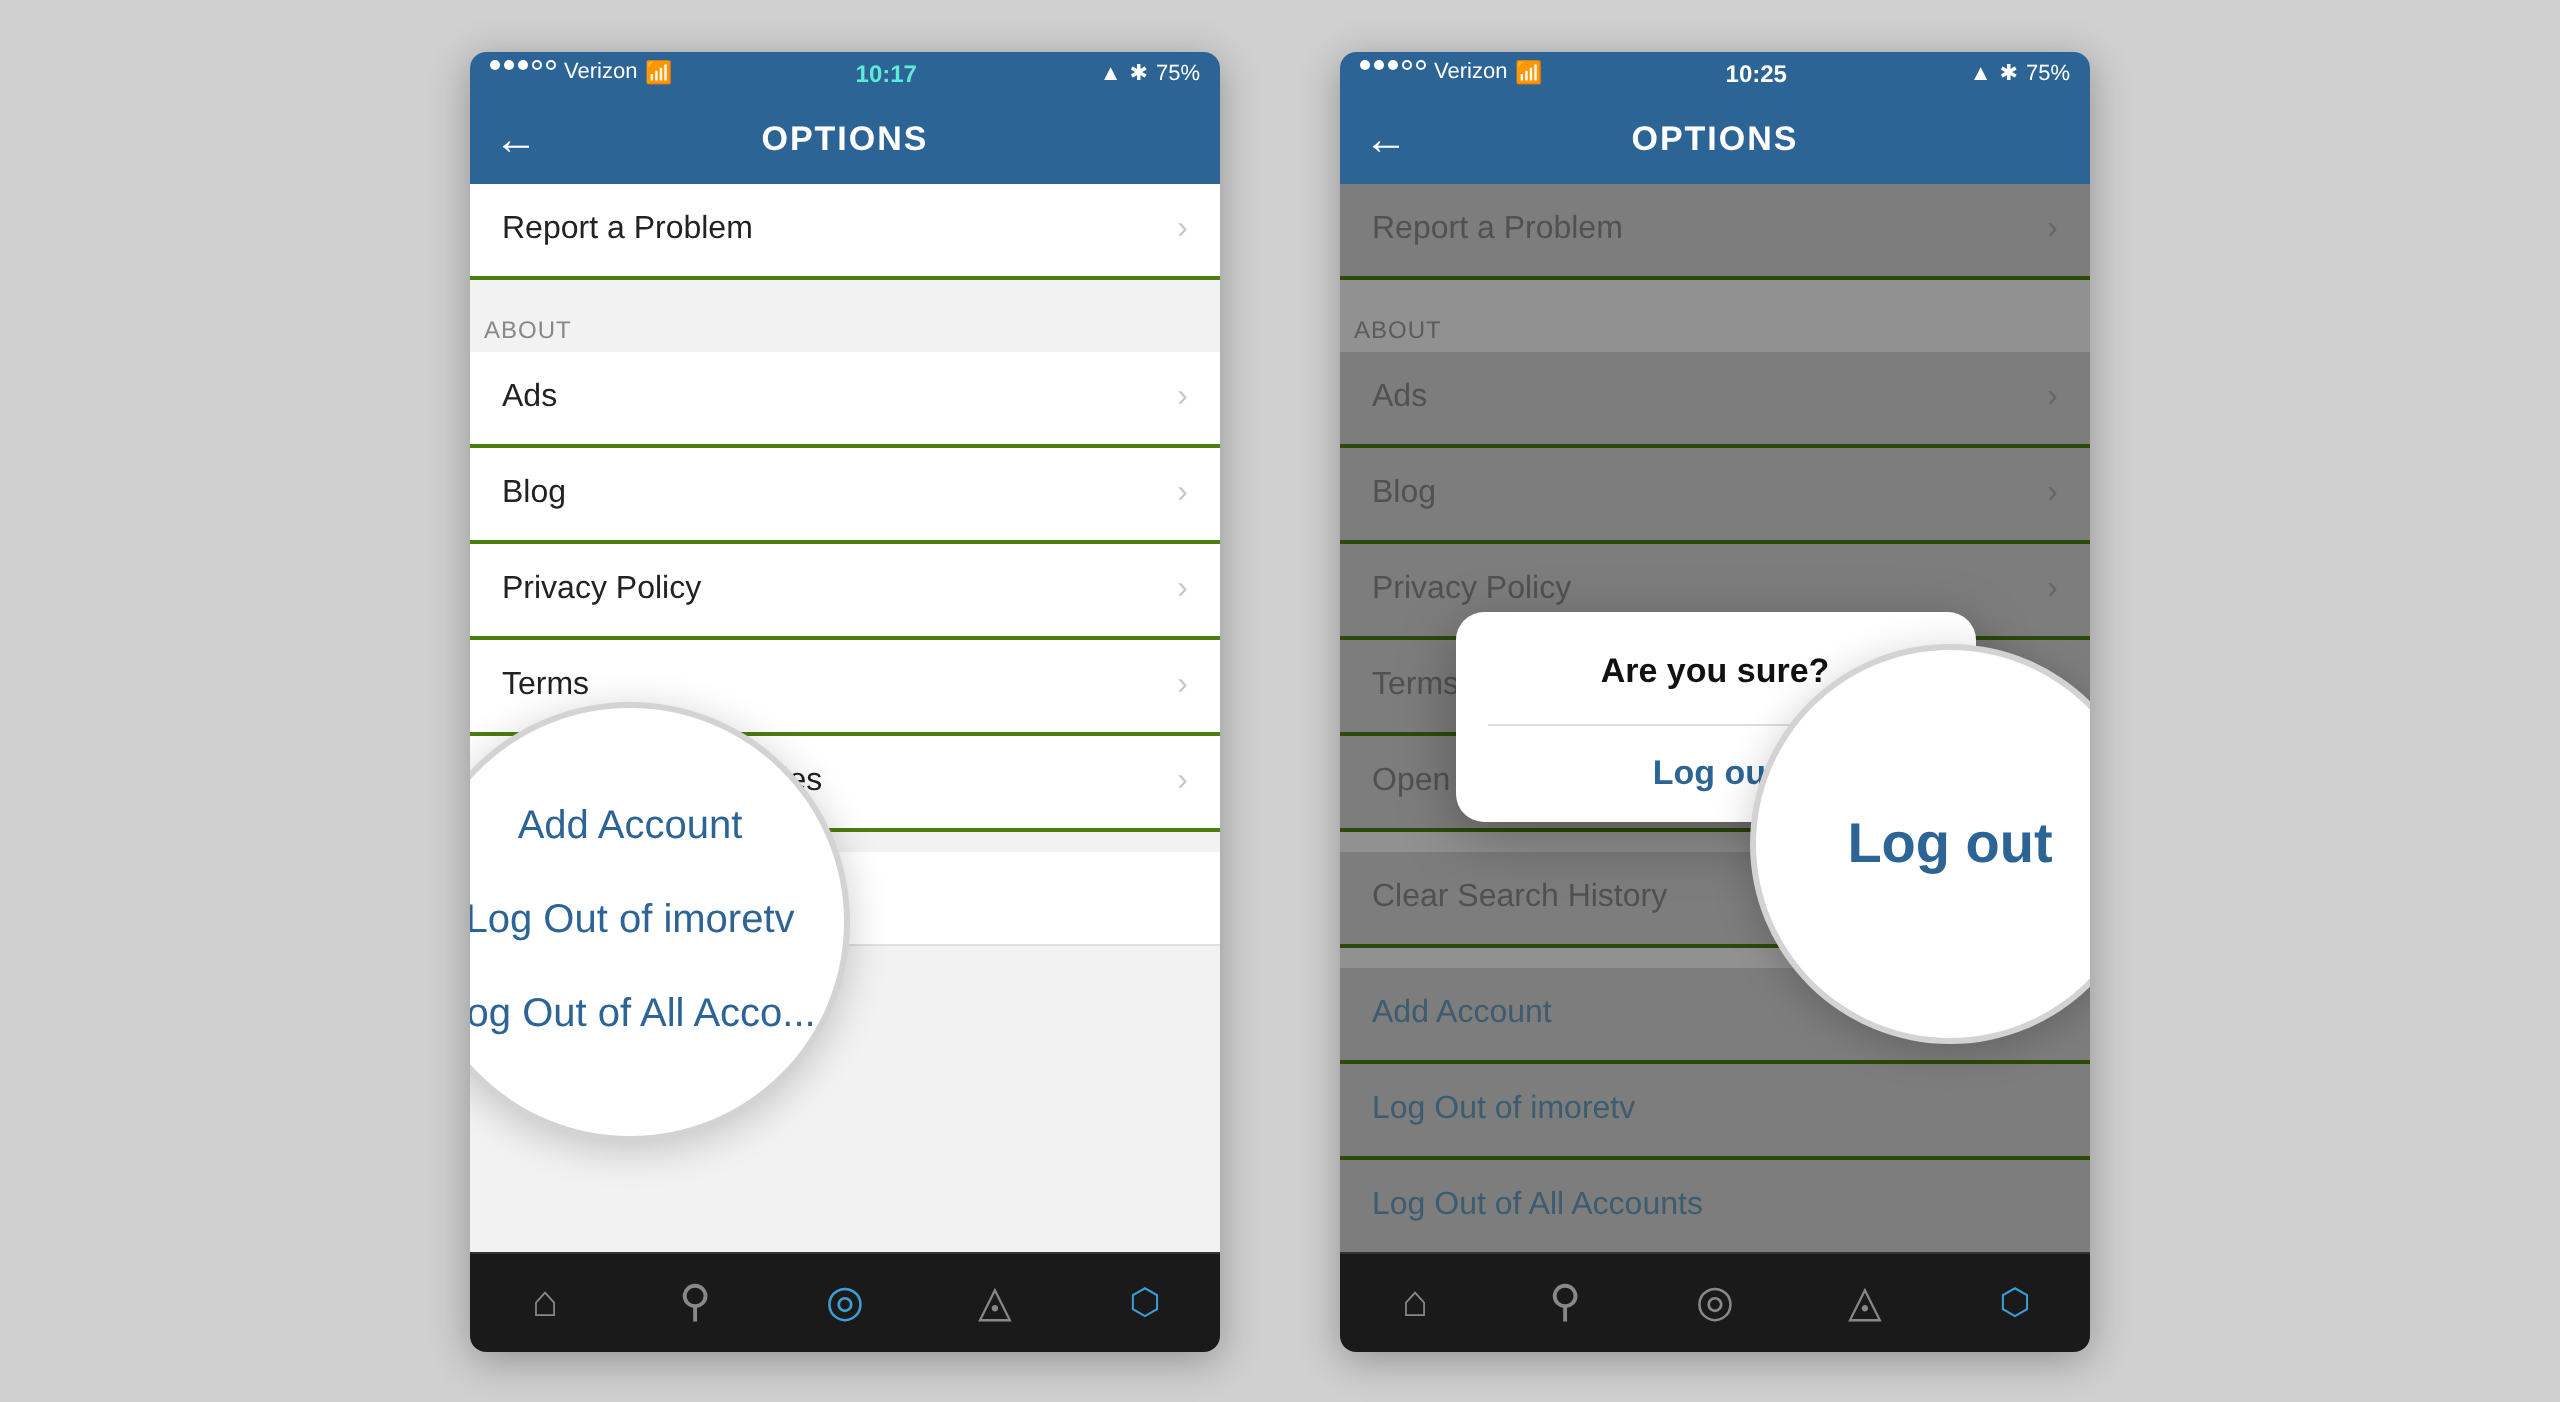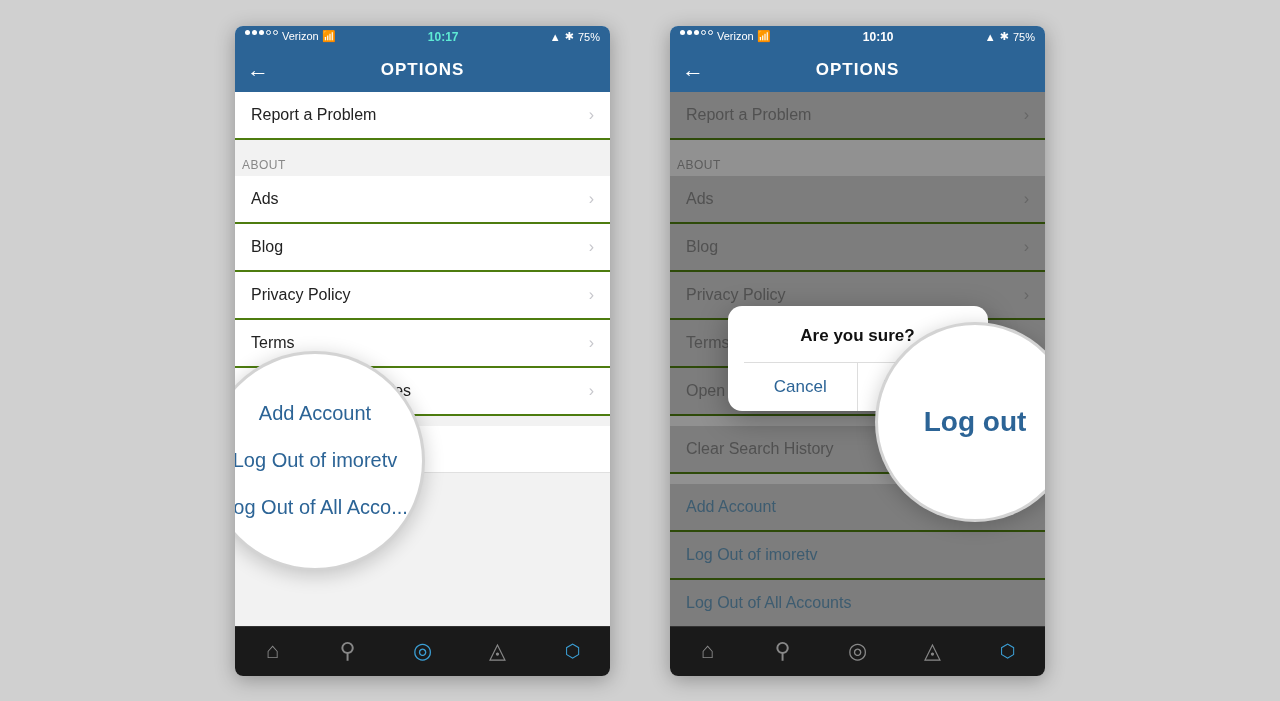--- a/index.html
+++ b/index.html
@@ -343,21 +343,21 @@
       <div class="status-dots">
         <div class="dot"></div>
         <div class="dot"></div>
         <div class="dot"></div>
         <div class="dot empty"></div>
         <div class="dot empty"></div>
       </div>
       <span>Verizon</span>
       <span>📶</span>
     </div>
-    <span style="font-size:12px;color:white;font-weight:600;">10:10</span>
+    <span style="font-size:12px;color:white;font-weight:600;">10:25</span>
     <div class="status-bar-right">
       <span>▲</span>
       <span>✱</span>
       <span>75%</span>
     </div>
   </div>
 
   <div class="nav-bar">
     <span class="nav-back">←</span>
     <span class="nav-title">OPTIONS</span>
@@ -403,21 +403,20 @@
     </div>
     <div class="list-item action" style="background:#d0d0d0;">
       <span class="list-item-label" style="color:#6699bb;">Log Out of All Accounts</span>
     </div>
 
     <div class="dialog-overlay">
       <div class="dialog">
         <div class="dialog-title">Are you sure?</div>
         <div class="dialog-message"></div>
         <div class="dialog-buttons">
-          <button class="dialog-btn cancel">Cancel</button>
           <button class="dialog-btn confirm">Log out</button>
         </div>
       </div>
     </div>
 
     <div class="magnifier-right">
       <span class="magnifier-right-text">Log out</span>
     </div>
   </div>
 

